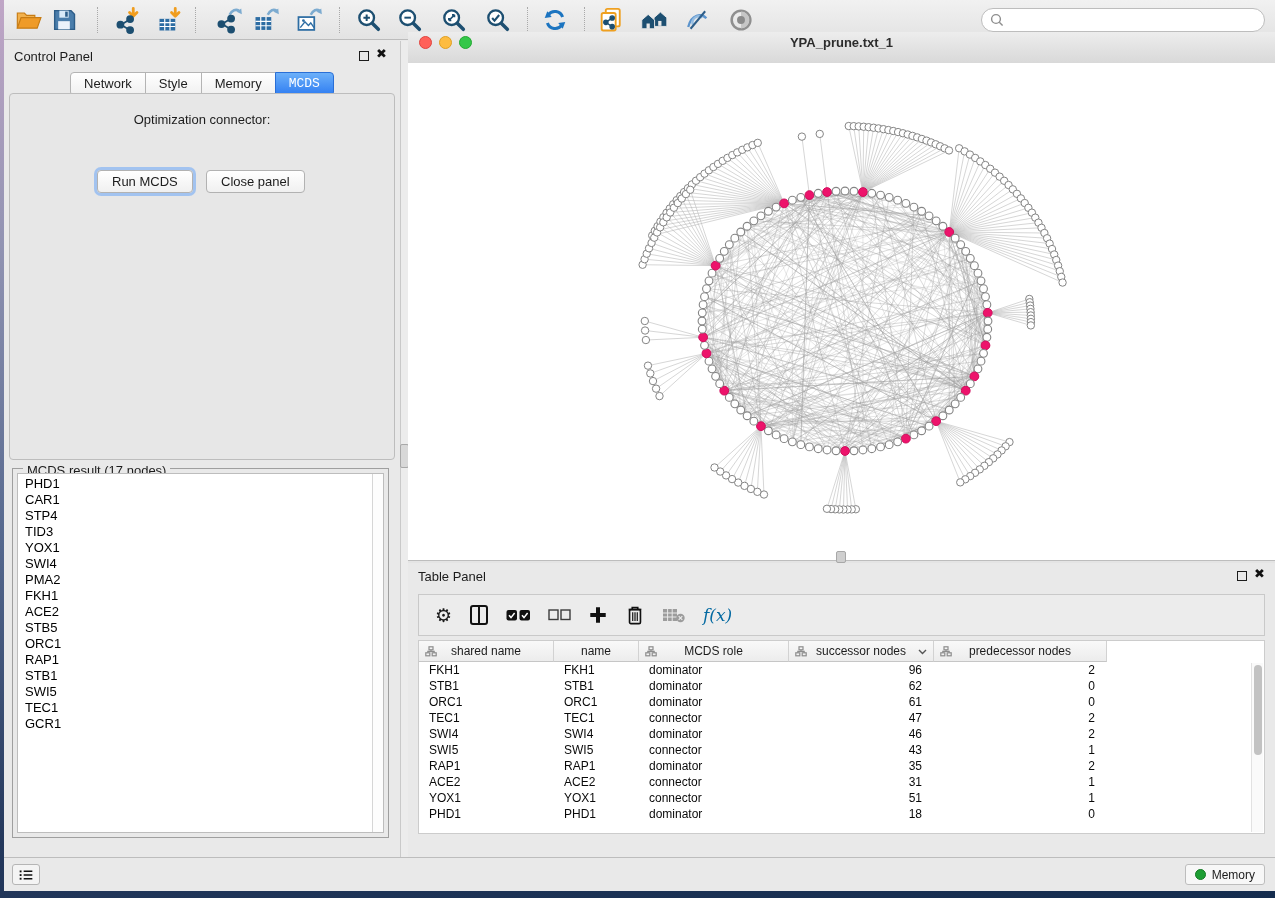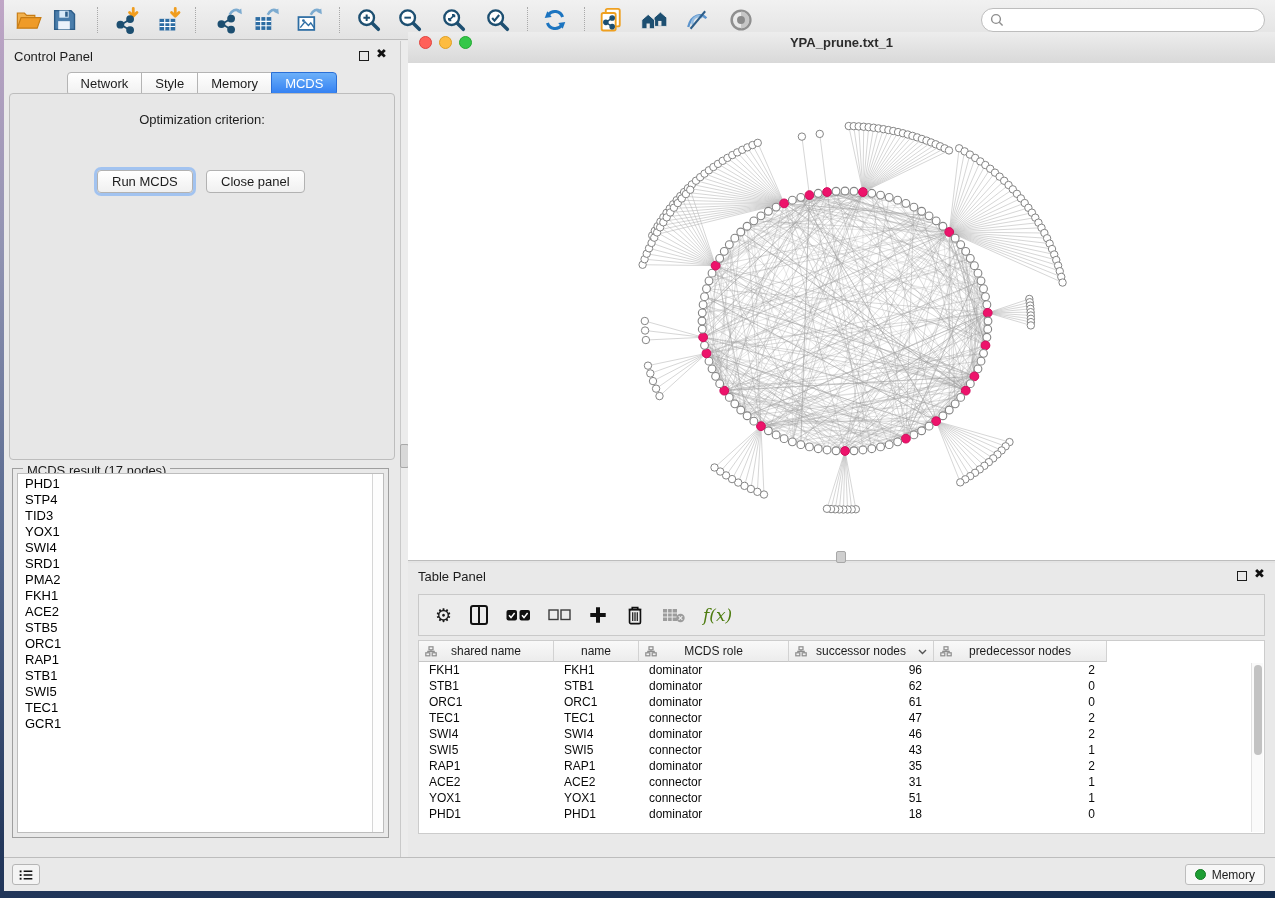--- a/index.html
+++ b/index.html
@@ -25,21 +25,21 @@
   
   #cpanel { position:absolute; left:0; top:41px; width:397px; bottom:34px; background:#e9e9e9; border-right:1px solid #c9c9c9; }
   .panel-title { position:absolute; left:10px; top:8px; font-size:13px; color:#1c1c1c; }
   .float-icon { position:absolute; top:10px; width:10px; height:10px; border:1.6px solid #1c1c1c; background:transparent; }
   .close-icon { position:absolute; top:5px; font-size:13px; font-weight:bold; color:#111; font-family:"DejaVu Sans",sans-serif; }
   #cp-tabs { position:absolute; top:31px; left:0; right:0; text-align:center; white-space:nowrap; }
   .tab { display:inline-block; vertical-align:top; font-size:13px; color:#1c1c1c; padding:3px 13px 4px;
     background:linear-gradient(#ffffff,#f0f0f0); border:1px solid #b4b4b4; margin-left:-1px; position:relative; }
   .tab:first-child { border-radius:4px 0 0 4px; margin-left:0; }
   .tab:last-child { border-radius:0 4px 4px 0; }
-  .tab.active { background:linear-gradient(#6cb0f9,#2f7df2); color:#fff; border-color:#2a6fd6; }
+  .tab.active { background:linear-gradient(#6cb0f9,#2f7df2); color:#fff; border-color:#2a6fd6;font-family:Liberation Mono, monospace; }
   #cp-box { position:absolute; left:5px; right:5px; top:52px; height:367px; background:#e7e7e7;
     border:1px solid #bdbdbd; border-radius:4px; }
   #opt-label { position:absolute; top:18px; left:0; right:0; text-align:center; font-size:13px; color:#1c1c1c; }
   #criterion { position:absolute; left:38px; right:40px; top:42px; height:23px; background:#fff;
     border:1px solid #aaaaaa; border-radius:4px; font-size:12.5px; color:#111; line-height:21px; padding-left:9px; }
   #criterion .stepper { position:absolute; right:1px; top:1px; bottom:1px; width:19px; border-radius:0 3px 3px 0;
     background:linear-gradient(#74b2f8,#3079ee); display:flex; flex-direction:column; align-items:center; justify-content:center; }
   .btn { position:absolute; height:23px; background:linear-gradient(#ffffff,#f0f0f0); border:1px solid #b2b2b2;
     border-radius:4px; font-size:13px; color:#1c1c1c; text-align:center; line-height:21px; padding:0 14px; }
   #run-btn { left:87px; top:76px; box-shadow:0 0 0 3px rgba(106,166,248,.55); }
@@ -63,21 +63,21 @@
   #hdivider { position:absolute; left:404px; right:0; top:560px; height:3px; background:#e4e4e4; border-top:1px solid #bdbdbd; }
   #hdivider-handle { position:absolute; left:832px; top:551px; width:10px; height:12px; background:#cfcfcf; border:1px solid #a8a8a8; border-radius:2px; }
   #vdivider { position:absolute; left:397px; top:41px; width:7px; bottom:34px; background:#ececec; }
   #vdivider-handle { position:absolute; left:396px; top:444px; width:9px; height:24px; background:#d8d8d8; border:1px solid #a8a8a8; border-radius:2px; }
 
   
   #tpanel { position:absolute; left:404px; right:0; top:563px; bottom:34px; background:#e9e9e9; }
   #tp-toolbar { position:absolute; left:10px; right:10px; top:31px; height:42px; background:#ececec;
     border:1px solid #c9c9c9; display:flex; align-items:center; padding-left:16px; }
   .tpi { margin-right:17px; display:flex; align-items:center; }
-  #fx-label { font-size:17px; font-style:italic; color:#4d7c0f; font-family:"DejaVu Serif",serif; }
+  #fx-label { font-size:17px; font-style:italic; color:#0369a1; font-family:"DejaVu Serif",serif; }
   #gear-glyph { font-size:19px; color:#1a1a1a; font-family:"DejaVu Sans",sans-serif; line-height:1; }
   #tp-table { position:absolute; left:10px; right:10px; top:77px; height:194px; background:#fff; border:1px solid #cccccc; overflow:hidden; }
   #tbl-header { display:flex; height:21px; }
   .th { background:linear-gradient(#f9f9f9,#ececec); border-bottom:1px solid #c6c6c6; border-right:1px solid #d2d2d2;
     font-size:12px; color:#1c1c1c; display:flex; align-items:center; justify-content:center; gap:5px; position:relative; }
   .th .colicon { position:absolute; left:6px; top:5px; }
   .th .sorticon { position:absolute; right:6px; top:8px; }
   .tr { display:flex; height:16px; }
   .td { font-size:12px; color:#0a0a0a; line-height:16px; white-space:nowrap; overflow:hidden; }
   .td.l { text-align:left; padding-left:10px; }
@@ -253,35 +253,35 @@
   </div>
 
   <div id="cpanel">
     <span class="panel-title">Control Panel</span>
     <span class="float-icon" style="right:31px"></span>
     <span class="close-icon" style="right:13px">✖</span>
 
     <div id="cp-tabs"><span class="tab">Network</span><span class="tab">Style</span><span class="tab">Memory</span><span class="tab active">MCDS</span></div>
 
     <div id="cp-box">
-      <div id="opt-label">Optimization criterion:</div>
+      <div id="opt-label">Optimization connector:</div>
       <div class="btn" id="run-btn">Run MCDS</div>
       <div class="btn" id="closep-btn">Close panel</div>
     </div>
 
     <div id="cp-group">
       <span id="cp-group-legend">MCDS result (17 nodes)</span>
       <div id="mcds-list-wrap">
         <div id="mcds-list">
             <div class="mcds-item">PHD1</div>
+            <div class="mcds-item">CAR1</div>
             <div class="mcds-item">STP4</div>
             <div class="mcds-item">TID3</div>
             <div class="mcds-item">YOX1</div>
             <div class="mcds-item">SWI4</div>
-            <div class="mcds-item">SRD1</div>
             <div class="mcds-item">PMA2</div>
             <div class="mcds-item">FKH1</div>
             <div class="mcds-item">ACE2</div>
             <div class="mcds-item">STB5</div>
             <div class="mcds-item">ORC1</div>
             <div class="mcds-item">RAP1</div>
             <div class="mcds-item">STB1</div>
             <div class="mcds-item">SWI5</div>
             <div class="mcds-item">TEC1</div>
             <div class="mcds-item">GCR1</div>

